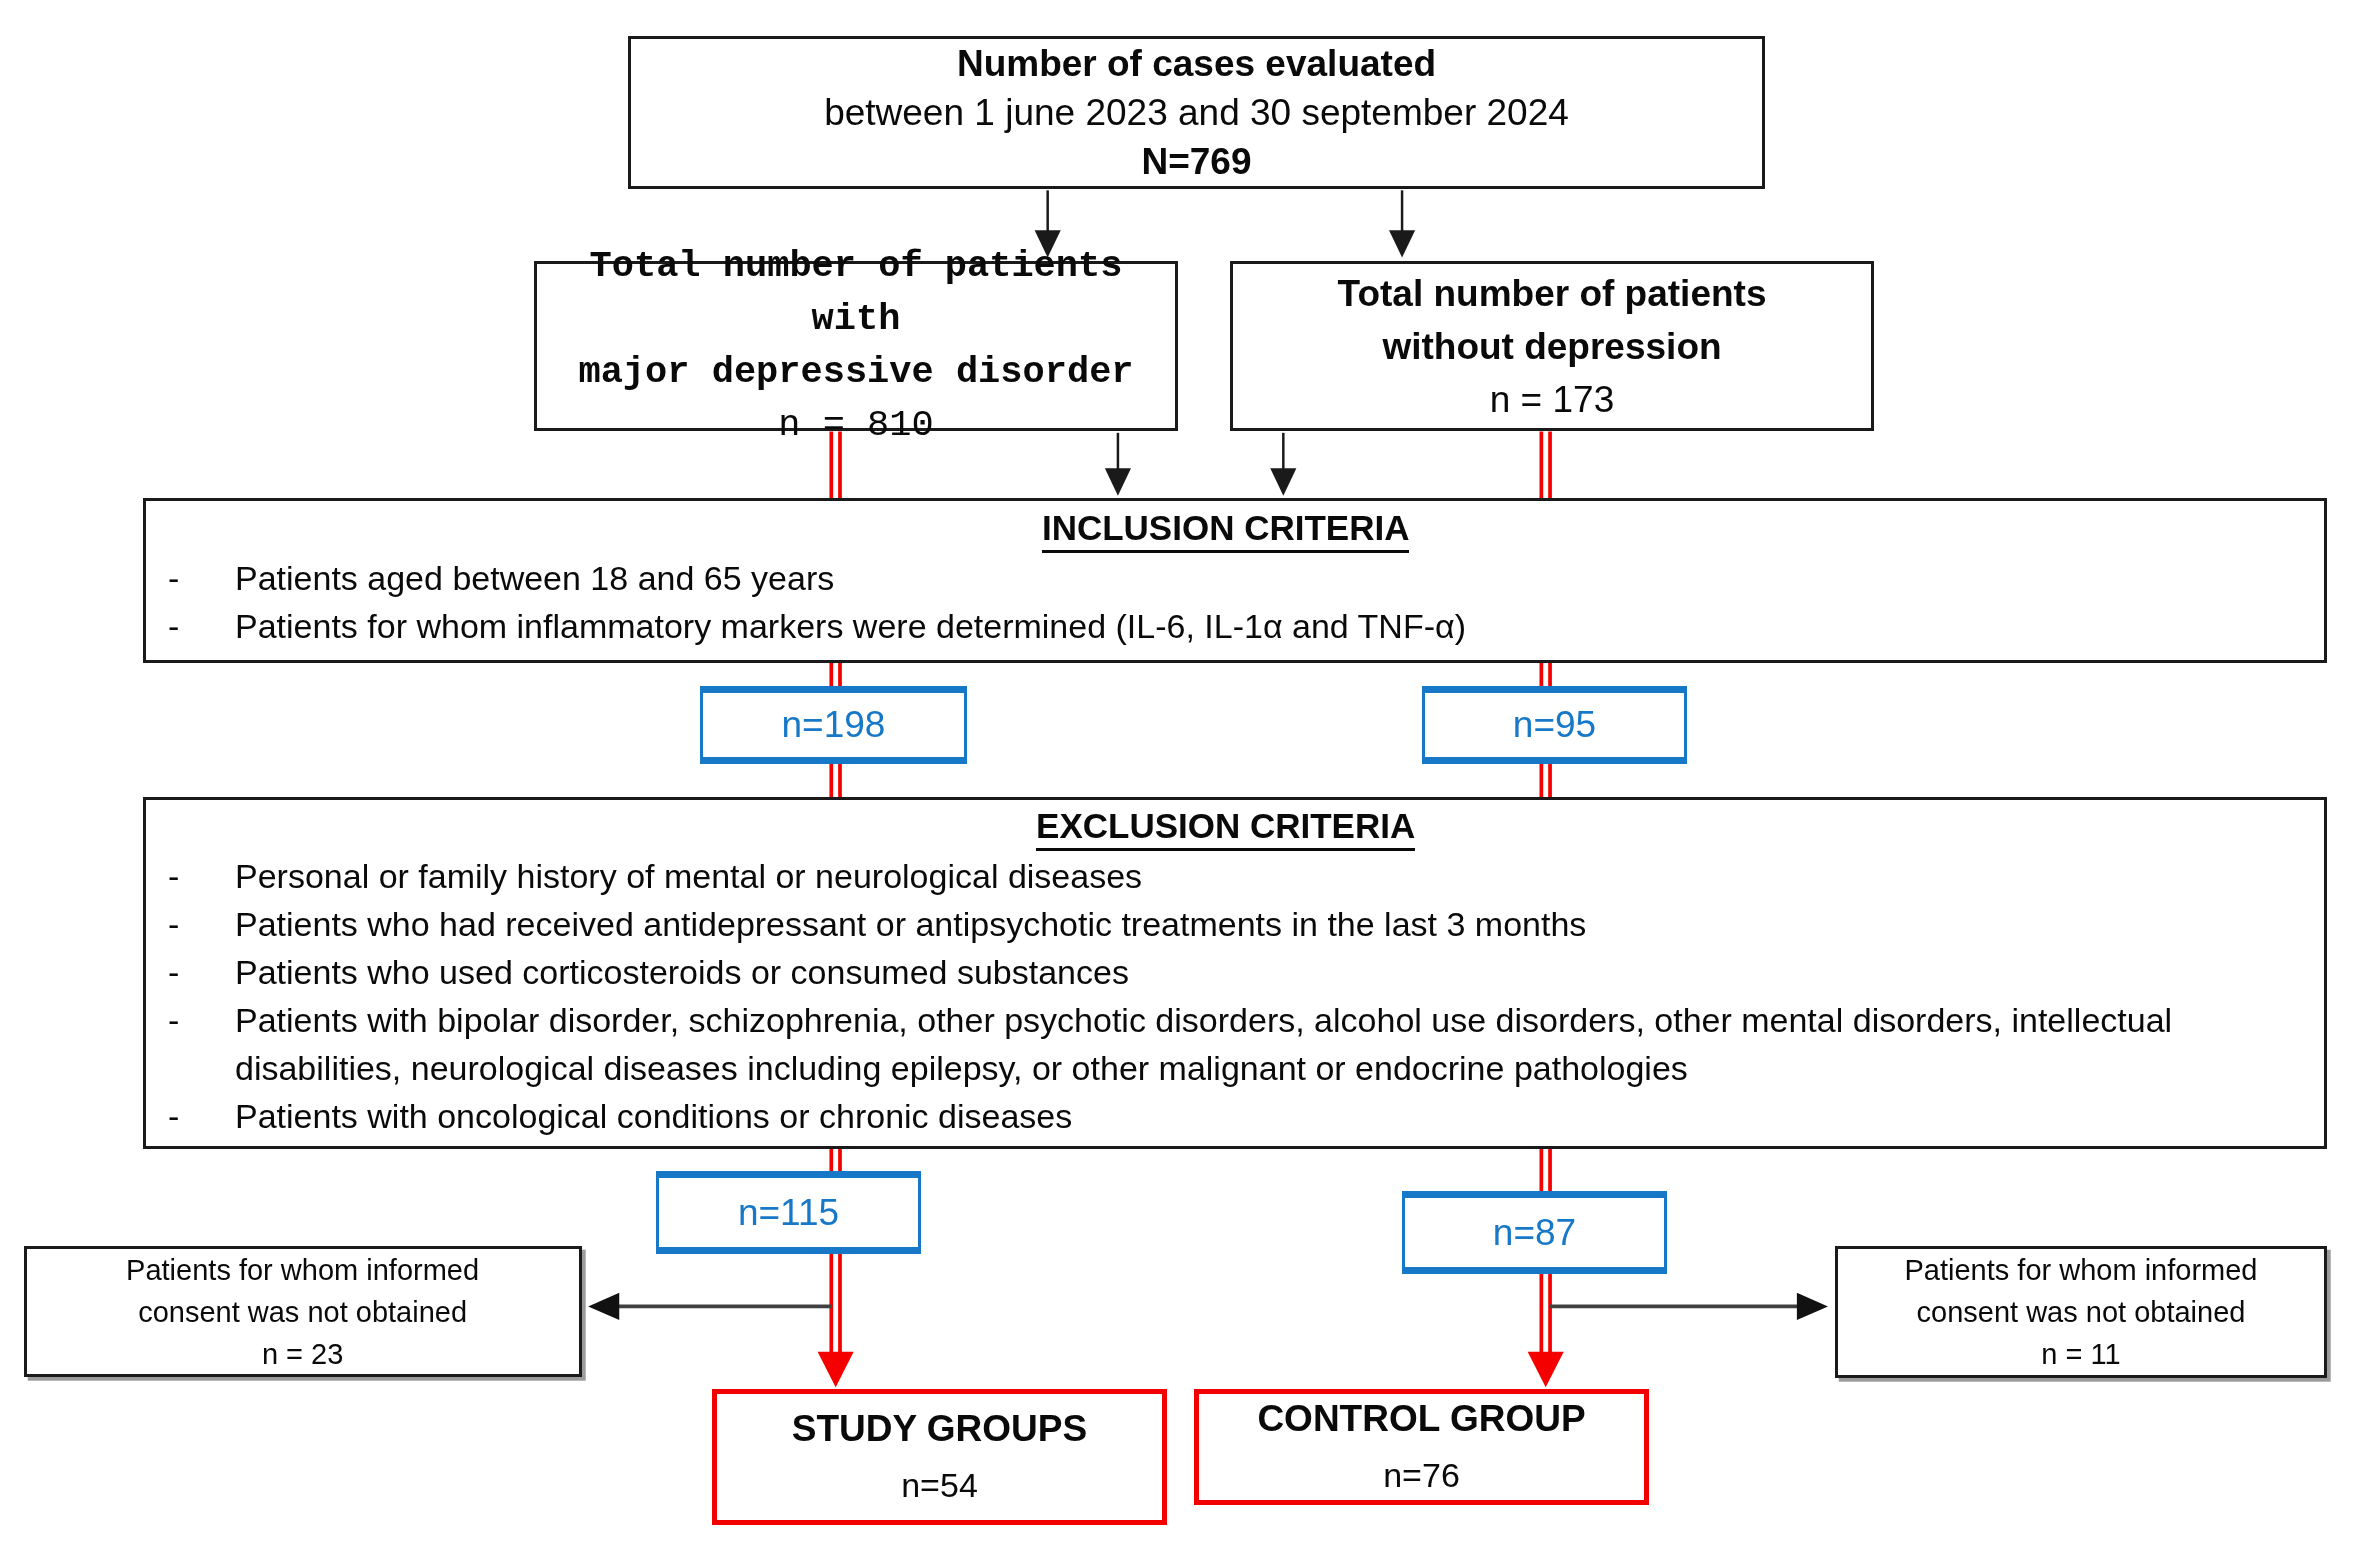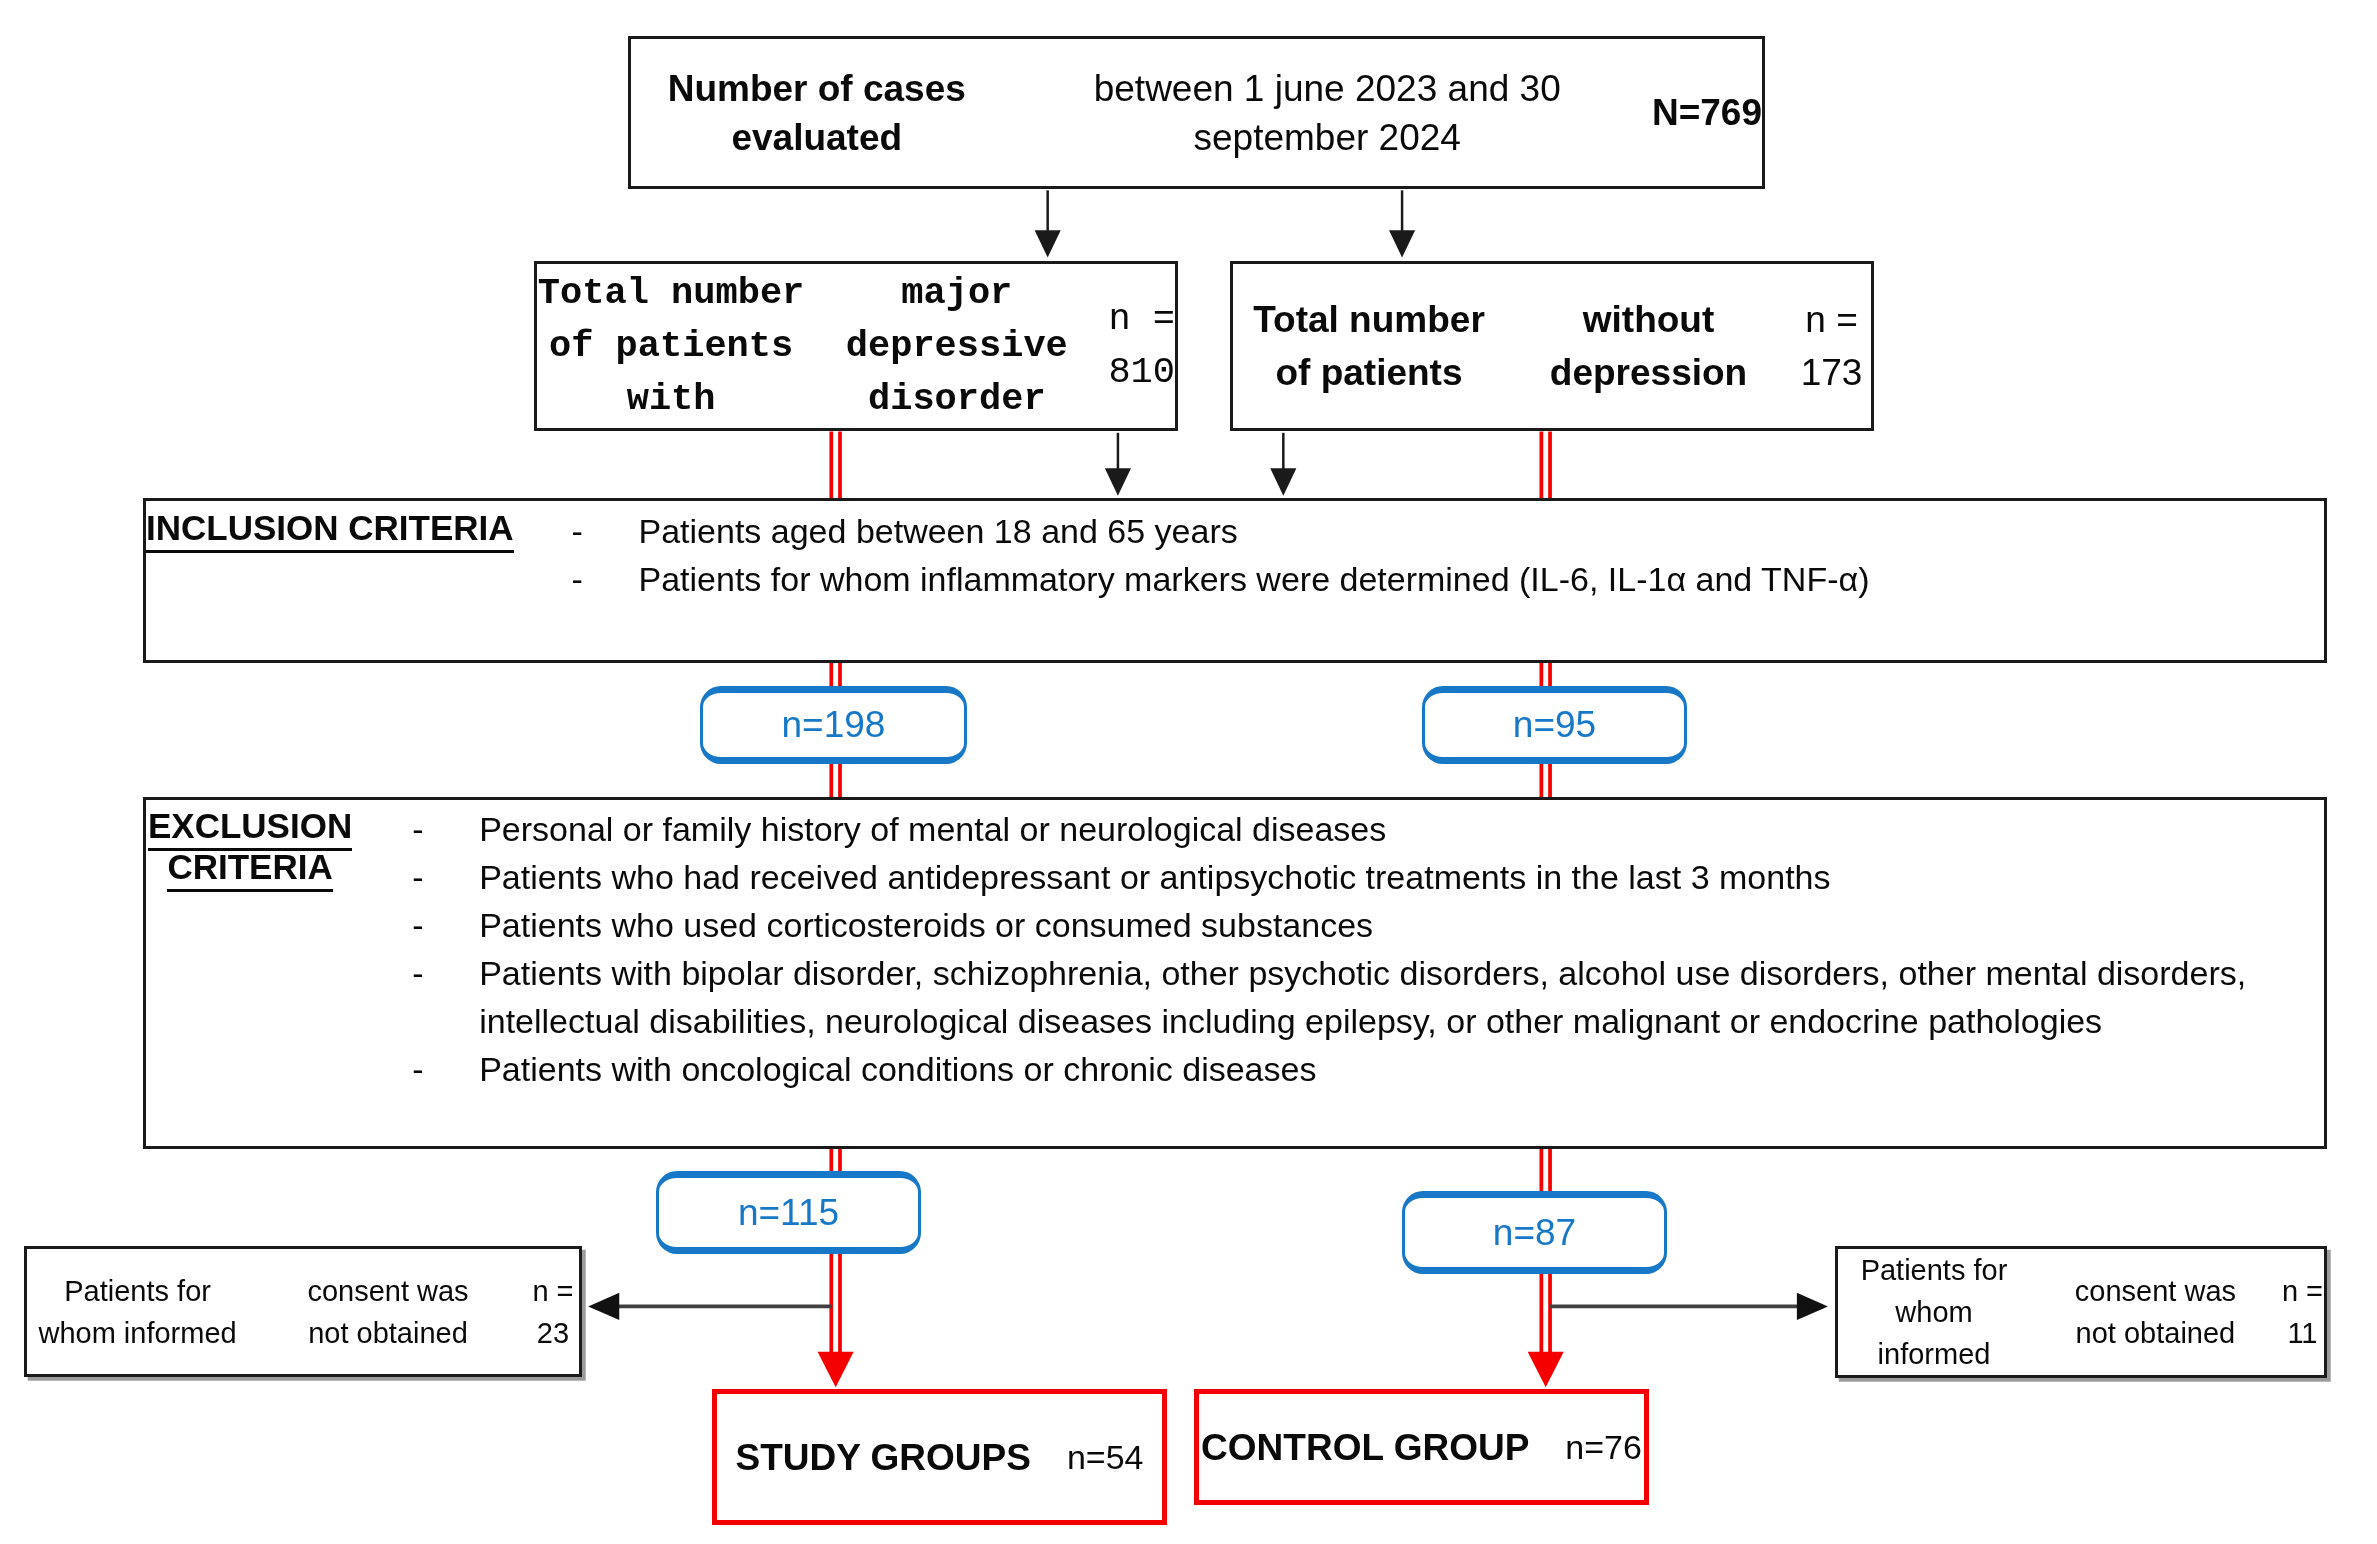--- a/index.html
+++ b/index.html
@@ -1,31 +1,31 @@
 <!DOCTYPE html>
 <html style="font-size:10px"><head>
 <meta charset="utf-8">
 <style>
   html,body{margin:0;padding:0;background:#ffffff;}
   body{width:2377px;height:1544px;position:relative;overflow:hidden;
        font-family:"Liberation Sans", sans-serif;color:#0a0a0a;}
   #canvas{position:absolute;left:0;top:0;width:2377px;height:1544px;}
   #connectors{position:absolute;left:0;top:0;z-index:0;}
   .box{position:absolute;background:#ffffff;z-index:1;box-sizing:border-box;
-       display:flex;flex-direction:row;align-items:center;justify-content:center;
-       text-align:center;gap:36px;}
+       display:flex;flex-direction:column;align-items:center;justify-content:center;
+       text-align:center;}
   .black-border{border:3.7px solid #1a1a1a;}
   .thin-border{border:3.1px solid #1a1a1a;}
   .blue-border{border:3.7px solid #1878c8;border-top-width:7.5px;border-bottom-width:7.5px;}
   .red-border{border:5px solid #f20000;}
   .shadowed{box-shadow:3.7px 3.7px 0 #9b9b9b;}
   .t3{font-size:37px;line-height:53px;}
   .top-box-text{font-size:37px;line-height:49px;}
   .bold{font-weight:bold;}
-  .blue-n{font-size:37px;color:#1878c8;border-radius:21px;}
+  .blue-n{font-size:37px;color:#1878c8;}
   .consent-text{font-size:29px;line-height:42px;}
   .group-title{font-size:37px;font-weight:bold;line-height:57px;}
   .group-n{font-size:34px;line-height:57px;}
   .criteria{align-items:stretch;justify-content:flex-start;text-align:left;padding:6.2px 18.7px 0 0;}
   .crit-title{text-align:center;font-size:35px;font-weight:bold;line-height:41px;margin-bottom:6.2px;}
   .crit-title span{border-bottom:3.7px solid #0a0a0a;padding-bottom:2.5px;}
   .crit-item{display:flex;padding-left:22px;font-size:34px;line-height:48px;}
   .dash{width:67px;flex:0 0 67px;}
   .crit-text{flex:1;}
 </style>

